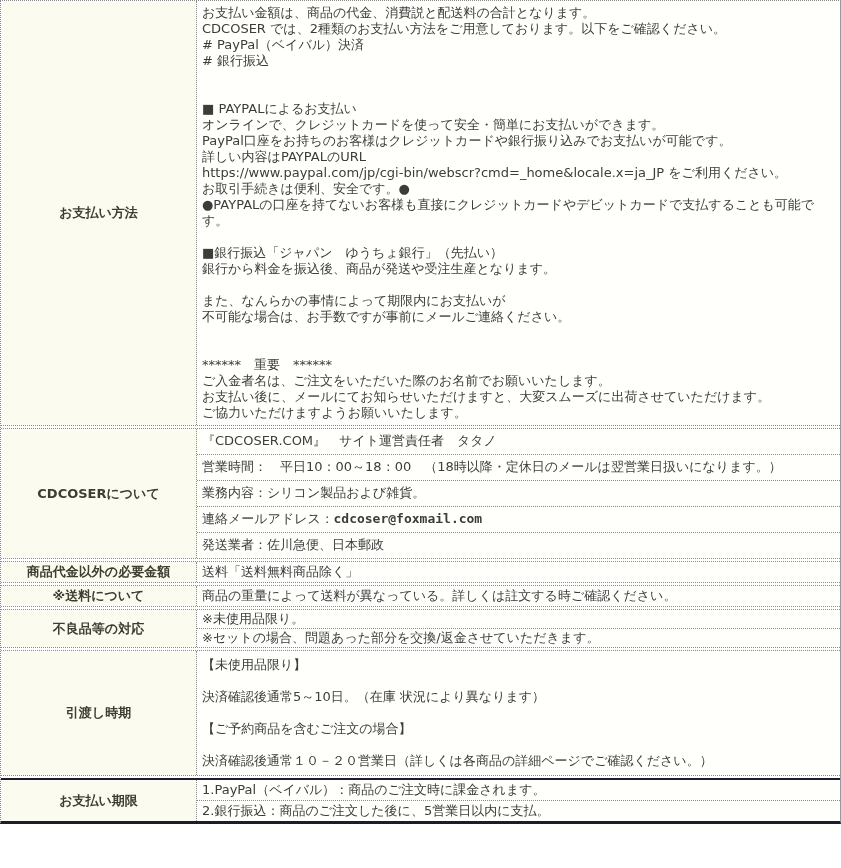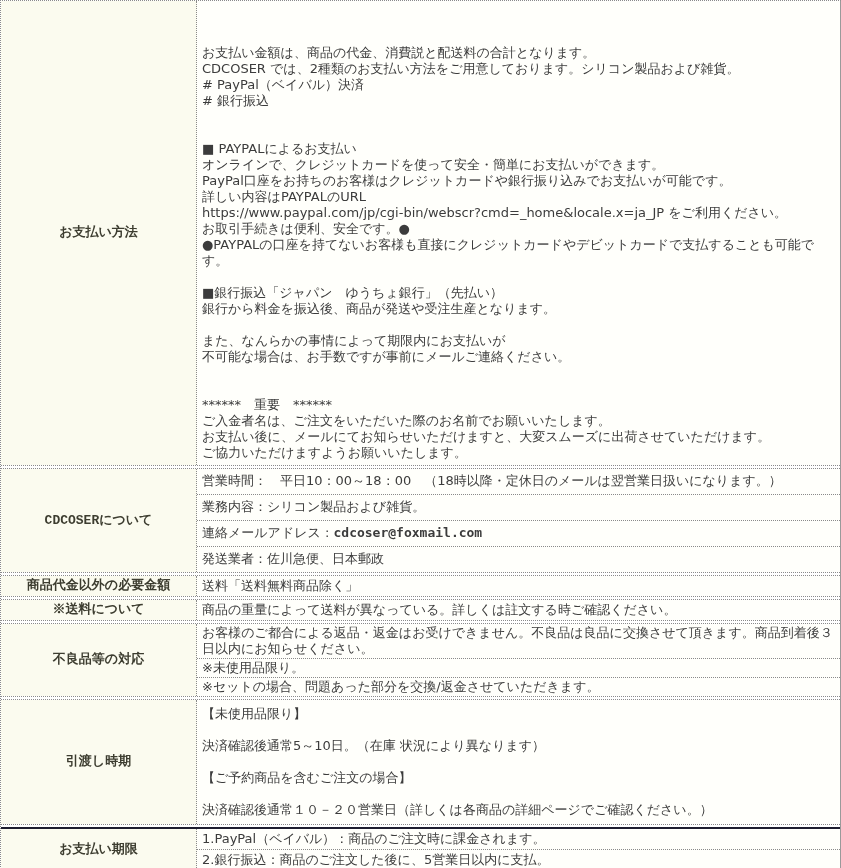--- a/index.html
+++ b/index.html
@@ -33,49 +33,48 @@
     background:#fbfbef;
     border-right:1px dotted #8a8a8a;
     display:flex;
     align-items:center;
     justify-content:center;
     text-align:center;
     font-weight:bold;
     color:#3d3d30;
     padding:2px;
     box-sizing:border-box;
-    font-family:Liberation Mono, monospace;
   }
   .content-cell{
     flex:1;
     background:#fffffb;
     min-width:0;
   }
-  .lines-block{padding:4px 4px 4px 5px;margin-top:40px;}
+  .lines-block{padding:4px 4px 4px 5px;}
   .tline{white-space:pre-wrap;word-break:break-all;min-height:16px;}
   .row{padding:4px 6px 4px 5px;}
   .row + .row{border-top:1px dotted #8a8a8a;}
   .rows-tight .row{padding:1px 6px 1px 5px;}
   .rows-mid .row{padding:2px 6px 2px 5px;}
   .row-slim{padding:2px 6px 2px 5px;}
   .about-row{min-height:17px;}
   .email{font-weight:bold;font-family:"DejaVu Sans Mono",monospace;letter-spacing:0;}
   .delivery-block{padding:6px 4px 6px 5px;}
 </style>
 </head>
 <body>
 
 <div class="shop-table">
 
   <div class="section">
     <div class="label-cell">お支払い方法</div>
     <div class="content-cell">
       <div class="lines-block">
           <div class="tline">お支払い金額は、商品の代金、消費説と配送料の合計となります。</div>
-          <div class="tline">CDCOSER では、2種類のお支払い方法をご用意しております。シリコン製品および雑貨。</div>
+          <div class="tline">CDCOSER では、2種類のお支払い方法をご用意しております。以下をご確認ください。</div>
           <div class="tline"># PayPal（ベイバル）決済</div>
           <div class="tline"># 銀行振込</div>
           <div class="tline">&nbsp;</div>
           <div class="tline">&nbsp;</div>
           <div class="tline">■ PAYPALによるお支払い</div>
           <div class="tline">オンラインで、クレジットカードを使って安全・簡単にお支払いができます。</div>
           <div class="tline">PayPal口座をお持ちのお客様はクレジットカードや銀行振り込みでお支払いが可能です。</div>
           <div class="tline">詳しい内容はPAYPALのURL</div>
           <div class="tline">https://www.paypal.com/jp/cgi-bin/webscr?cmd=_home&amp;locale.x=ja_JP をご利用ください。</div>
           <div class="tline">お取引手続きは便利、安全です。●</div>
@@ -92,20 +91,21 @@
           <div class="tline">ご入金者名は、ご注文をいただいた際のお名前でお願いいたします。</div>
           <div class="tline">お支払い後に、メールにてお知らせいただけますと、大変スムーズに出荷させていただけます。</div>
           <div class="tline">ご協力いただけますようお願いいたします。</div>
         </div>
     </div>
   </div>
 
   <div class="section">
     <div class="label-cell">CDCOSERについて</div>
     <div class="content-cell">
+      <div class="row about-row">『CDCOSER.COM』　サイト運営責任者　タタノ</div>
       <div class="row about-row">営業時間：　平日10：00～18：00　（18時以降・定休日のメールは翌営業日扱いになります。）</div>
       <div class="row about-row">業務内容：シリコン製品および雑貨。</div>
       <div class="row about-row"><span>連絡メールアドレス : </span><span class="email">cdcoser@foxmail.com</span></div>
       <div class="row about-row">発送業者：佐川急便、日本郵政</div>
     </div>
   </div>
 
   <div class="section">
     <div class="label-cell">商品代金以外の必要金額</div>
     <div class="content-cell">
@@ -116,21 +116,20 @@
   <div class="section">
     <div class="label-cell">※送料について</div>
     <div class="content-cell">
       <div class="row-slim">商品の重量によって送料が異なっている。詳しくは註文する時ご確認ください。</div>
     </div>
   </div>
 
   <div class="section">
     <div class="label-cell">不良品等の対応</div>
     <div class="content-cell rows-tight">
-      <div class="row">お客様のご都合による返品・返金はお受けできません。不良品は良品に交換させて頂きます。商品到着後３日以内にお知らせください。</div>
       <div class="row">※未使用品限り。</div>
       <div class="row">※セットの場合、問題あった部分を交換/返金させていただきます。</div>
     </div>
   </div>
 
   <div class="section">
     <div class="label-cell">引渡し時期</div>
     <div class="content-cell">
       <div class="delivery-block">
           <div class="tline">【未使用品限り】</div>

